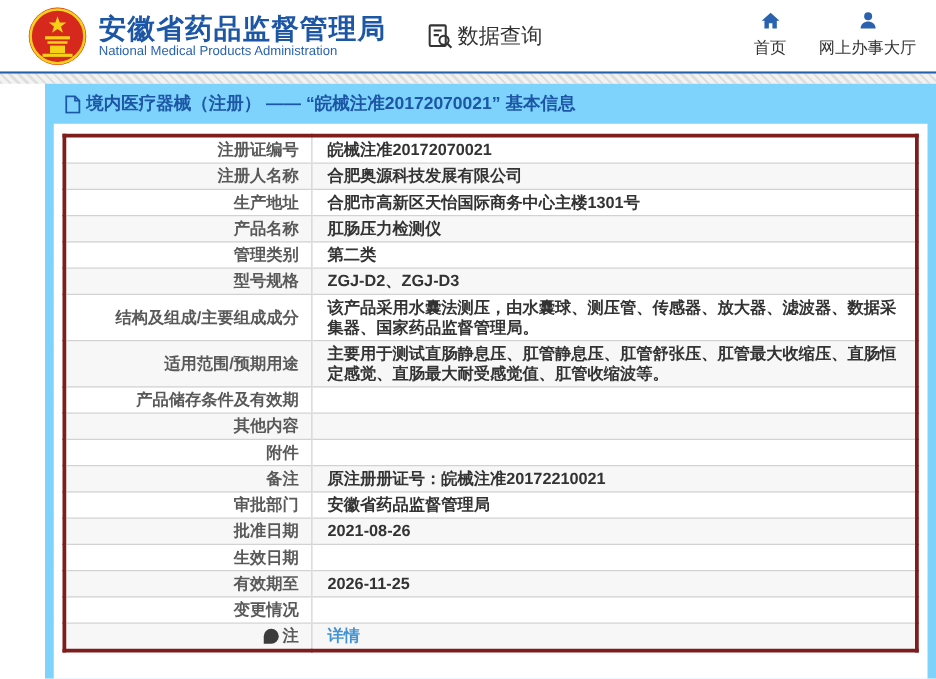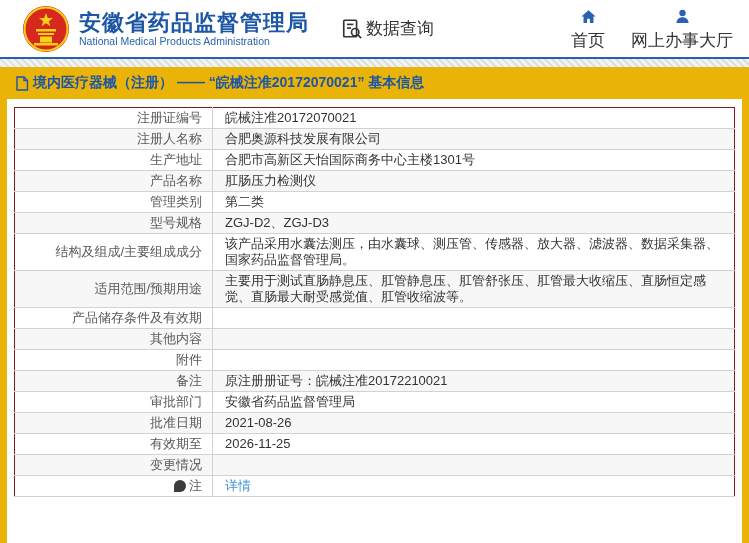--- a/index.html
+++ b/index.html
@@ -11,35 +11,35 @@
   .emblem { width:48px; height:48px; margin-left:22px; flex:0 0 auto; }
   .agency { margin-left:9px; display:flex; flex-direction:column; justify-content:center; }
   .agency-cn { font-size:22px; font-weight:bold; color:#1c56a5; letter-spacing:1px; line-height:25px; }
   .agency-en { font-size:10.5px; color:#2a64ae; line-height:13px; }
   .data-query { display:flex; align-items:center; margin-left:32px; cursor:pointer; }
   .data-query svg { width:22px; height:22px; }
   .data-query-label { font-size:17px; color:#333; margin-left:3px;text-align:right; }
   .header-nav { position:absolute; right:16px; top:8px; display:flex; gap:26px; }
   .nav-item { display:flex; flex-direction:column; align-items:center; cursor:pointer; }
   .nav-item svg { width:17px; height:17px; }
-  .nav-label { font-size:17px; color:#333; margin-top:4px; white-space:nowrap; }
+  .nav-label { font-size:13px; color:#333; margin-top:4px; white-space:nowrap; }
 
   .blue-line { height:2px; background:#2560ad; }
   .hatch { height:8px;
     background:repeating-linear-gradient(45deg,#dedede 0 2px,#f2f2f2 2px 5px); }
 
   
-  .content { background:#eab308; height:476px; }
+  .content { background:#7dd3fc; height:476px;margin-left:36px; }
   .breadcrumb { display:flex; align-items:center; padding:7px 0 7px 15px; }
   .breadcrumb svg { width:14px; height:15px; margin-right:4px; }
   .breadcrumb-text { font-size:14px; font-weight:bold; color:#1c56a5; }
 
   .card { margin:0 7px; background:#fff; padding:8px 7px 40px 7px; height:445px; }
 
-  table.info { width:100%; border-collapse:collapse; border:1px solid #7f1d1d; background:#fff; }
+  table.info { width:100%; border-collapse:collapse; border:3px solid #7f1d1d; background:#fff;font-weight:bold; }
   table.info tr { border-bottom:1px solid #d2d2d2; }
   table.info tr:nth-child(even) { background:#f7f7f7; }
   td { font-size:13px; line-height:16px; padding:2px 8px; vertical-align:middle; }
   td.lbl { width:198px; text-align:right; color:#595959; border-right:1px solid #d2d2d2; padding-right:10px; white-space:nowrap; }
   td.val { color:#333; padding-left:12px; }
   td.val:empty::after { content:"\00a0"; }
   a.detail-link { color:#4393d3; text-decoration:none; }
   .note-icon { display:inline-block; width:12px; height:12px; background:#3c3c3c;
     border-radius:50% 50% 50% 0; transform:rotate(0deg); vertical-align:-2px; margin-right:3px; position:relative; }
 </style>
@@ -152,20 +152,24 @@
   </tr>
           <tr>
     <td class="lbl"><span class="label-text">审批部门</span></td>
     <td class="val">安徽省药品监督管理局</td>
   </tr>
           <tr>
     <td class="lbl"><span class="label-text">批准日期</span></td>
     <td class="val">2021-08-26</td>
   </tr>
           <tr>
+    <td class="lbl"><span class="label-text">生效日期</span></td>
+    <td class="val"></td>
+  </tr>
+          <tr>
     <td class="lbl"><span class="label-text">有效期至</span></td>
     <td class="val">2026-11-25</td>
   </tr>
           <tr>
     <td class="lbl"><span class="label-text">变更情况</span></td>
     <td class="val"></td>
   </tr>
           <tr>
     <td class="lbl"><span class="note-icon"></span><span class="label-text">注</span></td>
     <td class="val"><a class="detail-link" href="#">详情</a></td>

